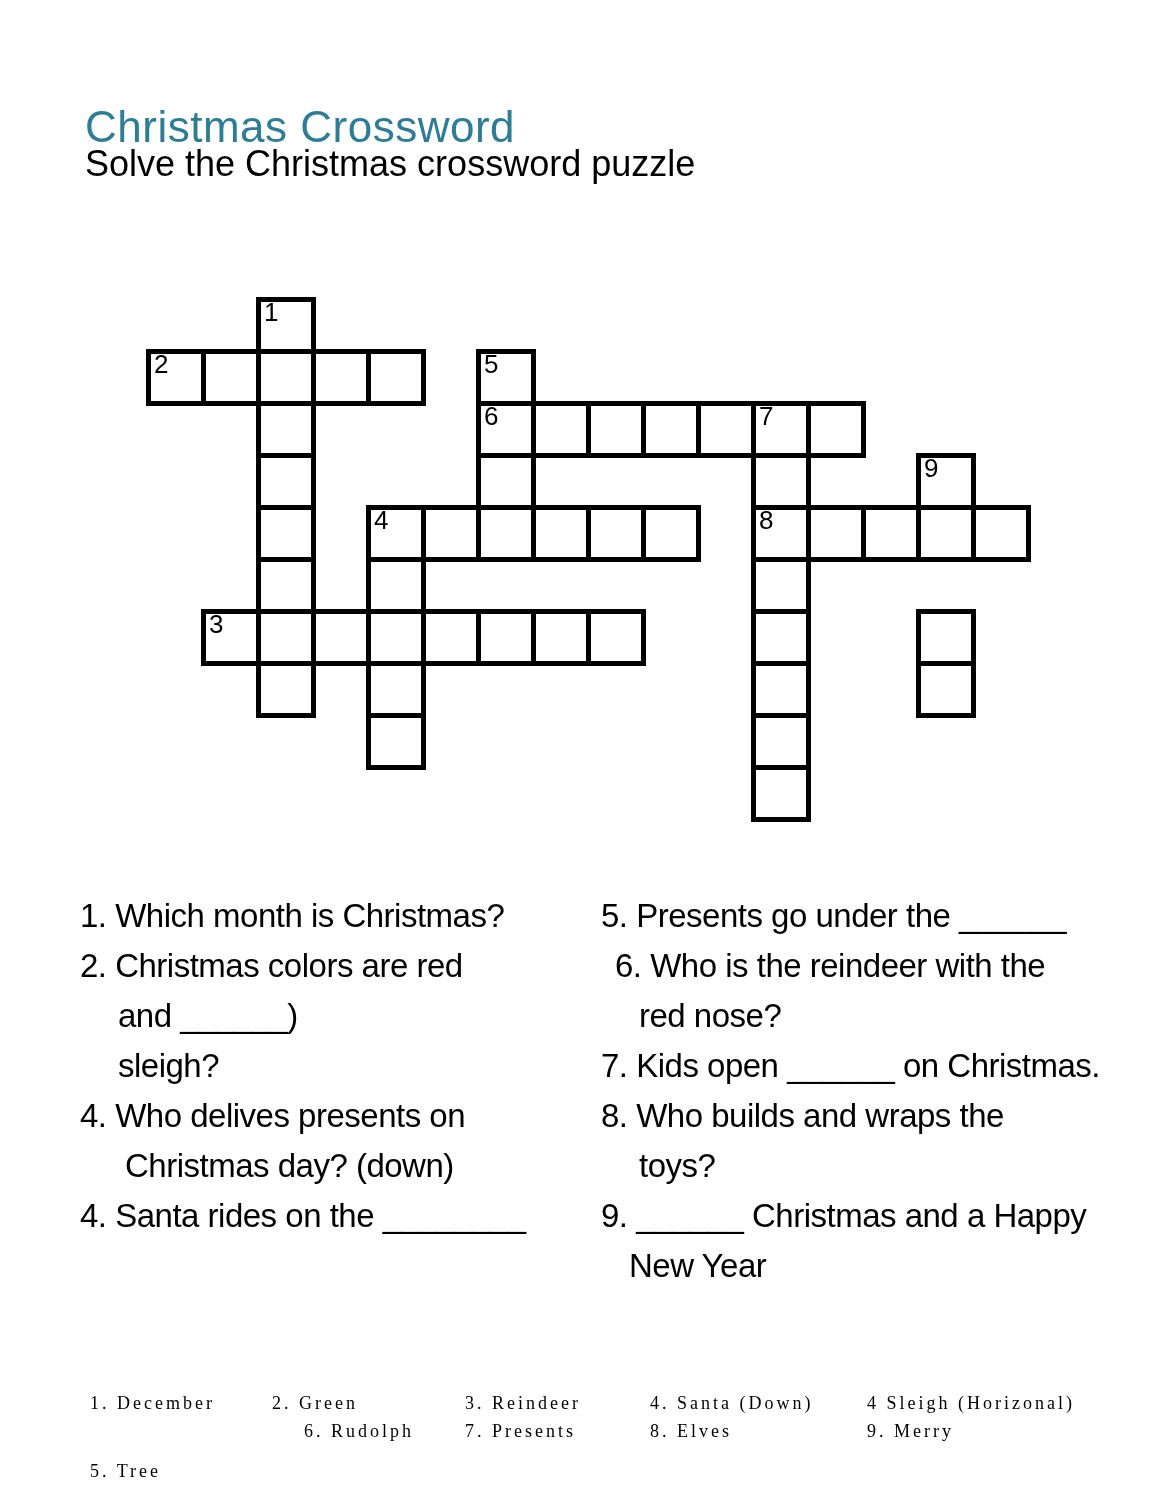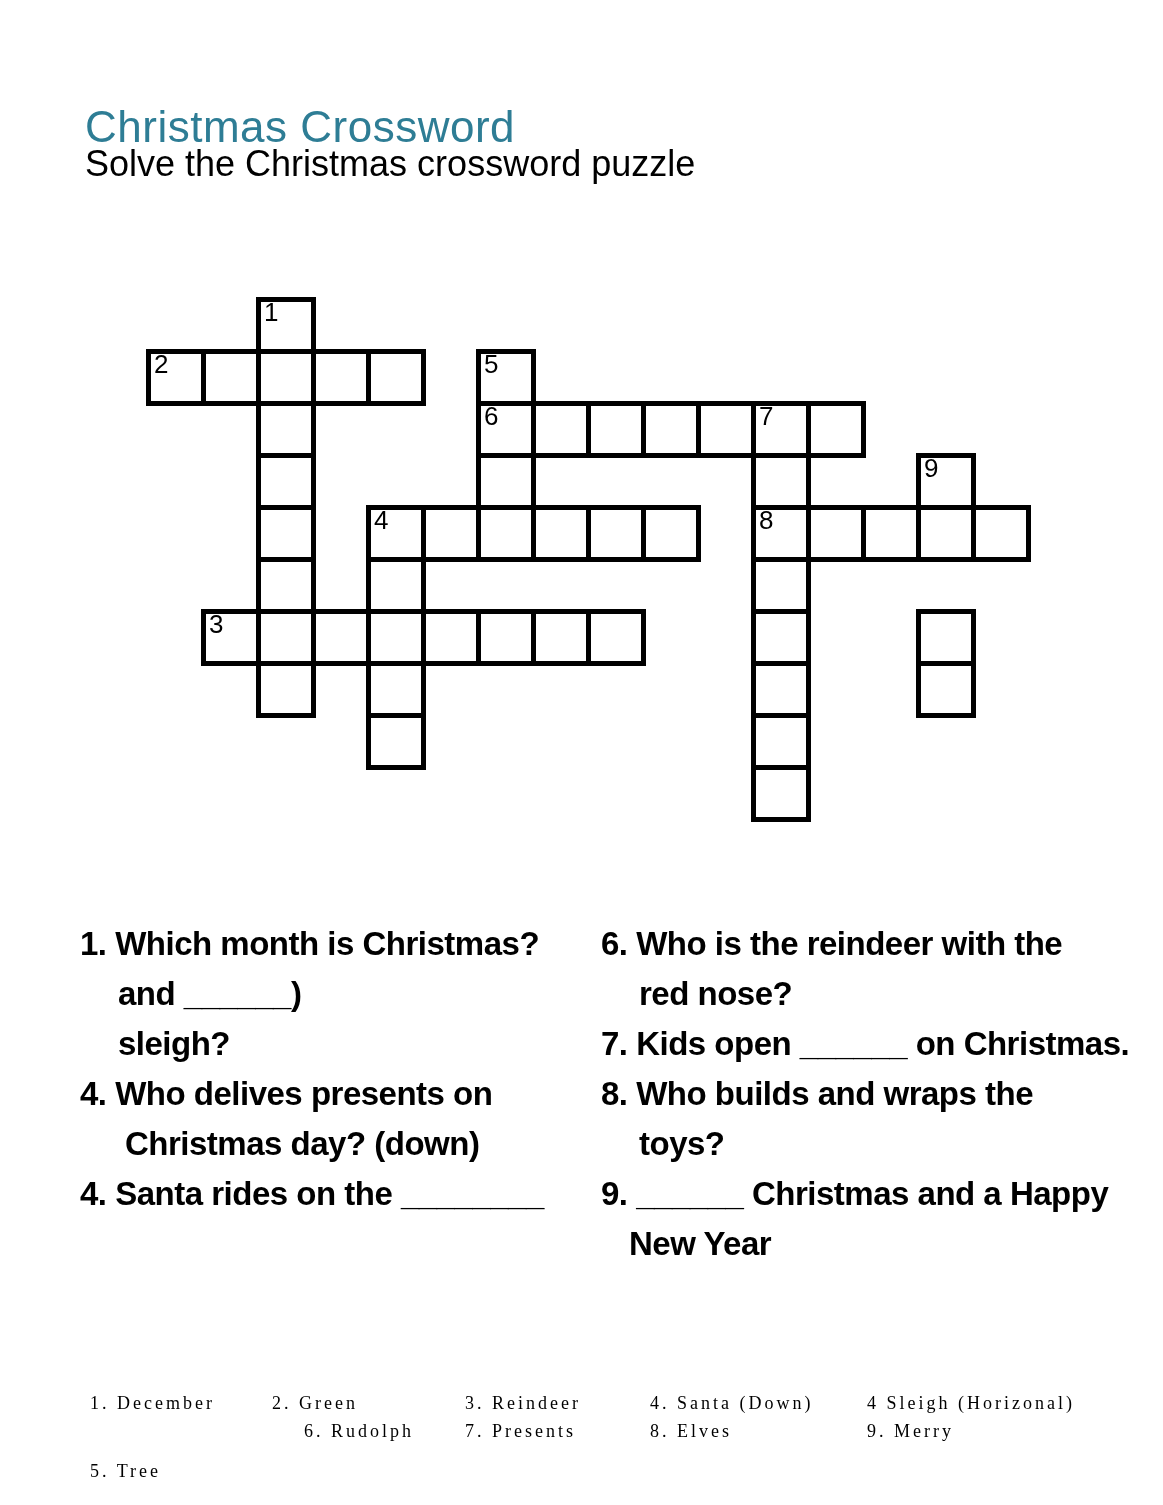--- a/index.html
+++ b/index.html
@@ -46,22 +46,21 @@
   }
   .num {
     position: absolute;
     top: -4px;
     left: 3px;
     font-size: 26px;
     line-height: 1.15;
   }
   .clue-col {
     position: absolute;
-    top: 919px;
-    font-weight: bold;
+    top: 891px;
   }
   .clue-col.left  { left: 80px;  }
   .clue-col.right { left: 601px; }
   .clue-line {
     height: 50px;
     line-height: 50px;
     font-size: 33px;
     letter-spacing: -0.5px;
     white-space: nowrap;
   }
@@ -159,29 +158,31 @@
       <div class="cell" style="left: 366px; top: 661px; width: 60px; height: 57px; border-width: 5px; border-color: rgb(0, 0, 0);"></div>
       <div class="cell" style="left: 751px; top: 661px; width: 60px; height: 57px; border-width: 5px; border-color: rgb(0, 0, 0);"></div>
       <div class="cell" style="left: 916px; top: 661px; width: 60px; height: 57px; border-width: 5px; border-color: rgb(0, 0, 0);"></div>
       <div class="cell" style="left: 366px; top: 713px; width: 60px; height: 57px; border-width: 5px; border-color: rgb(0, 0, 0);"></div>
       <div class="cell" style="left: 751px; top: 713px; width: 60px; height: 57px; border-width: 5px; border-color: rgb(0, 0, 0);"></div>
       <div class="cell" style="left: 751px; top: 765px; width: 60px; height: 57px; border-width: 5px; border-color: rgb(0, 0, 0);"></div>
     </div>
 
   <div class="clue-col left">
       <div class="clue-line" style="padding-left: 0px;">1. Which month is Christmas?</div>
+      <div class="clue-line" style="padding-left: 0px;">2. Christmas colors are red</div>
       <div class="clue-line" style="padding-left: 38px;">and ______)</div>
       <div class="clue-line" style="padding-left: 38px;">sleigh?</div>
       <div class="clue-line" style="padding-left: 0px;">4. Who delives presents on</div>
       <div class="clue-line" style="padding-left: 45px;">Christmas day? (down)</div>
       <div class="clue-line" style="padding-left: 0px;">4. Santa rides on the ________</div>
     </div>
 
   <div class="clue-col right">
-      <div class="clue-line" style="padding-left: 0px;">6. Who is the reindeer with the</div>
+      <div class="clue-line" style="padding-left: 0px;">5. Presents go under the ______</div>
+      <div class="clue-line" style="padding-left: 0px; margin-left: 14px;">6. Who is the reindeer with the</div>
       <div class="clue-line" style="padding-left: 38px;">red nose?</div>
       <div class="clue-line" style="padding-left: 0px;">7. Kids open ______ on Christmas.</div>
       <div class="clue-line" style="padding-left: 0px;">8. Who builds and wraps the</div>
       <div class="clue-line" style="padding-left: 38px;">toys?</div>
       <div class="clue-line" style="padding-left: 0px;">9. ______ Christmas and a Happy</div>
       <div class="clue-line" style="padding-left: 28px;">New Year</div>
     </div>
 
   <div class="answers-row r1">
       <span class="answer" style="left: 90px;">1. December</span>

